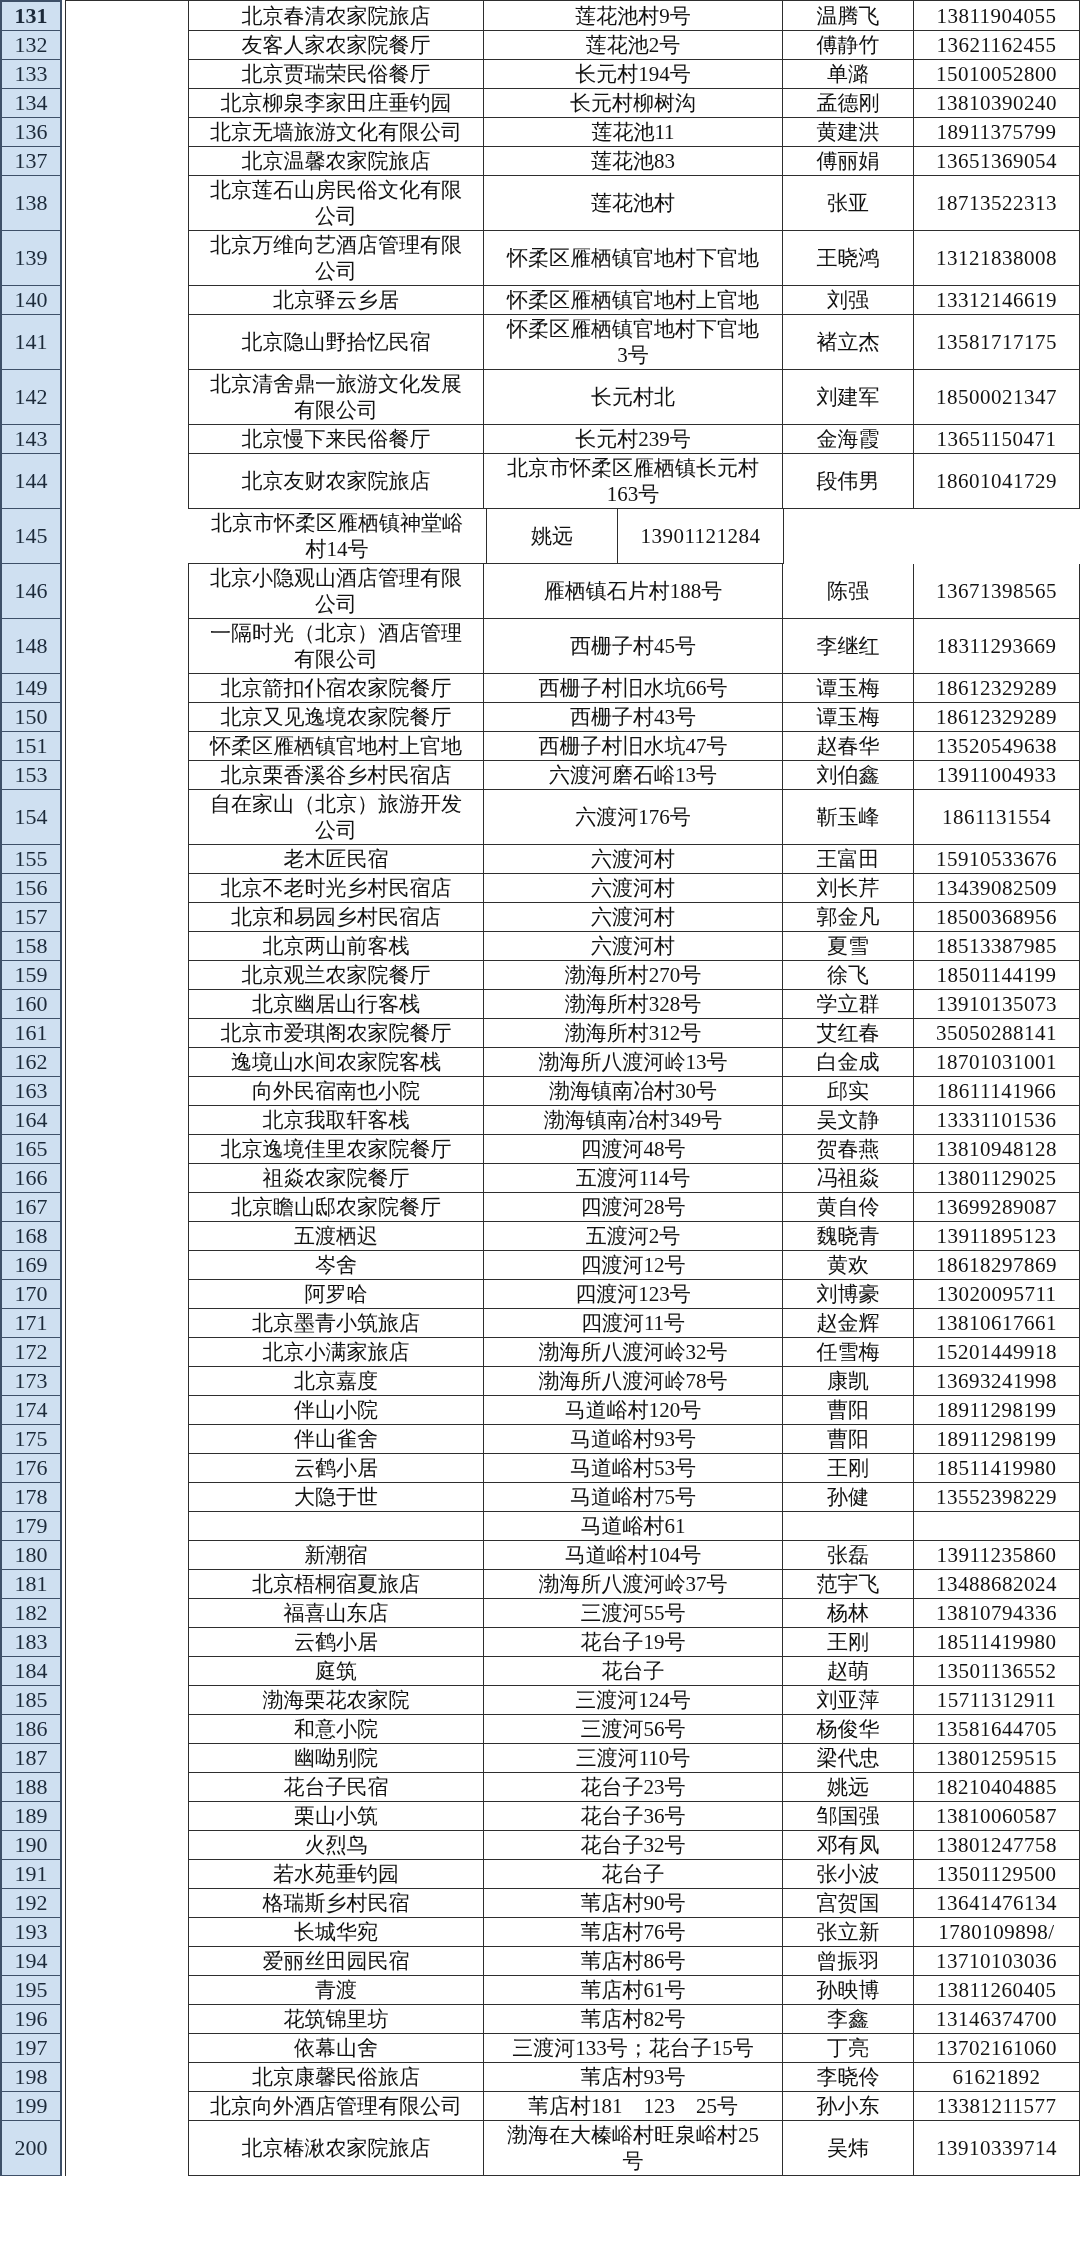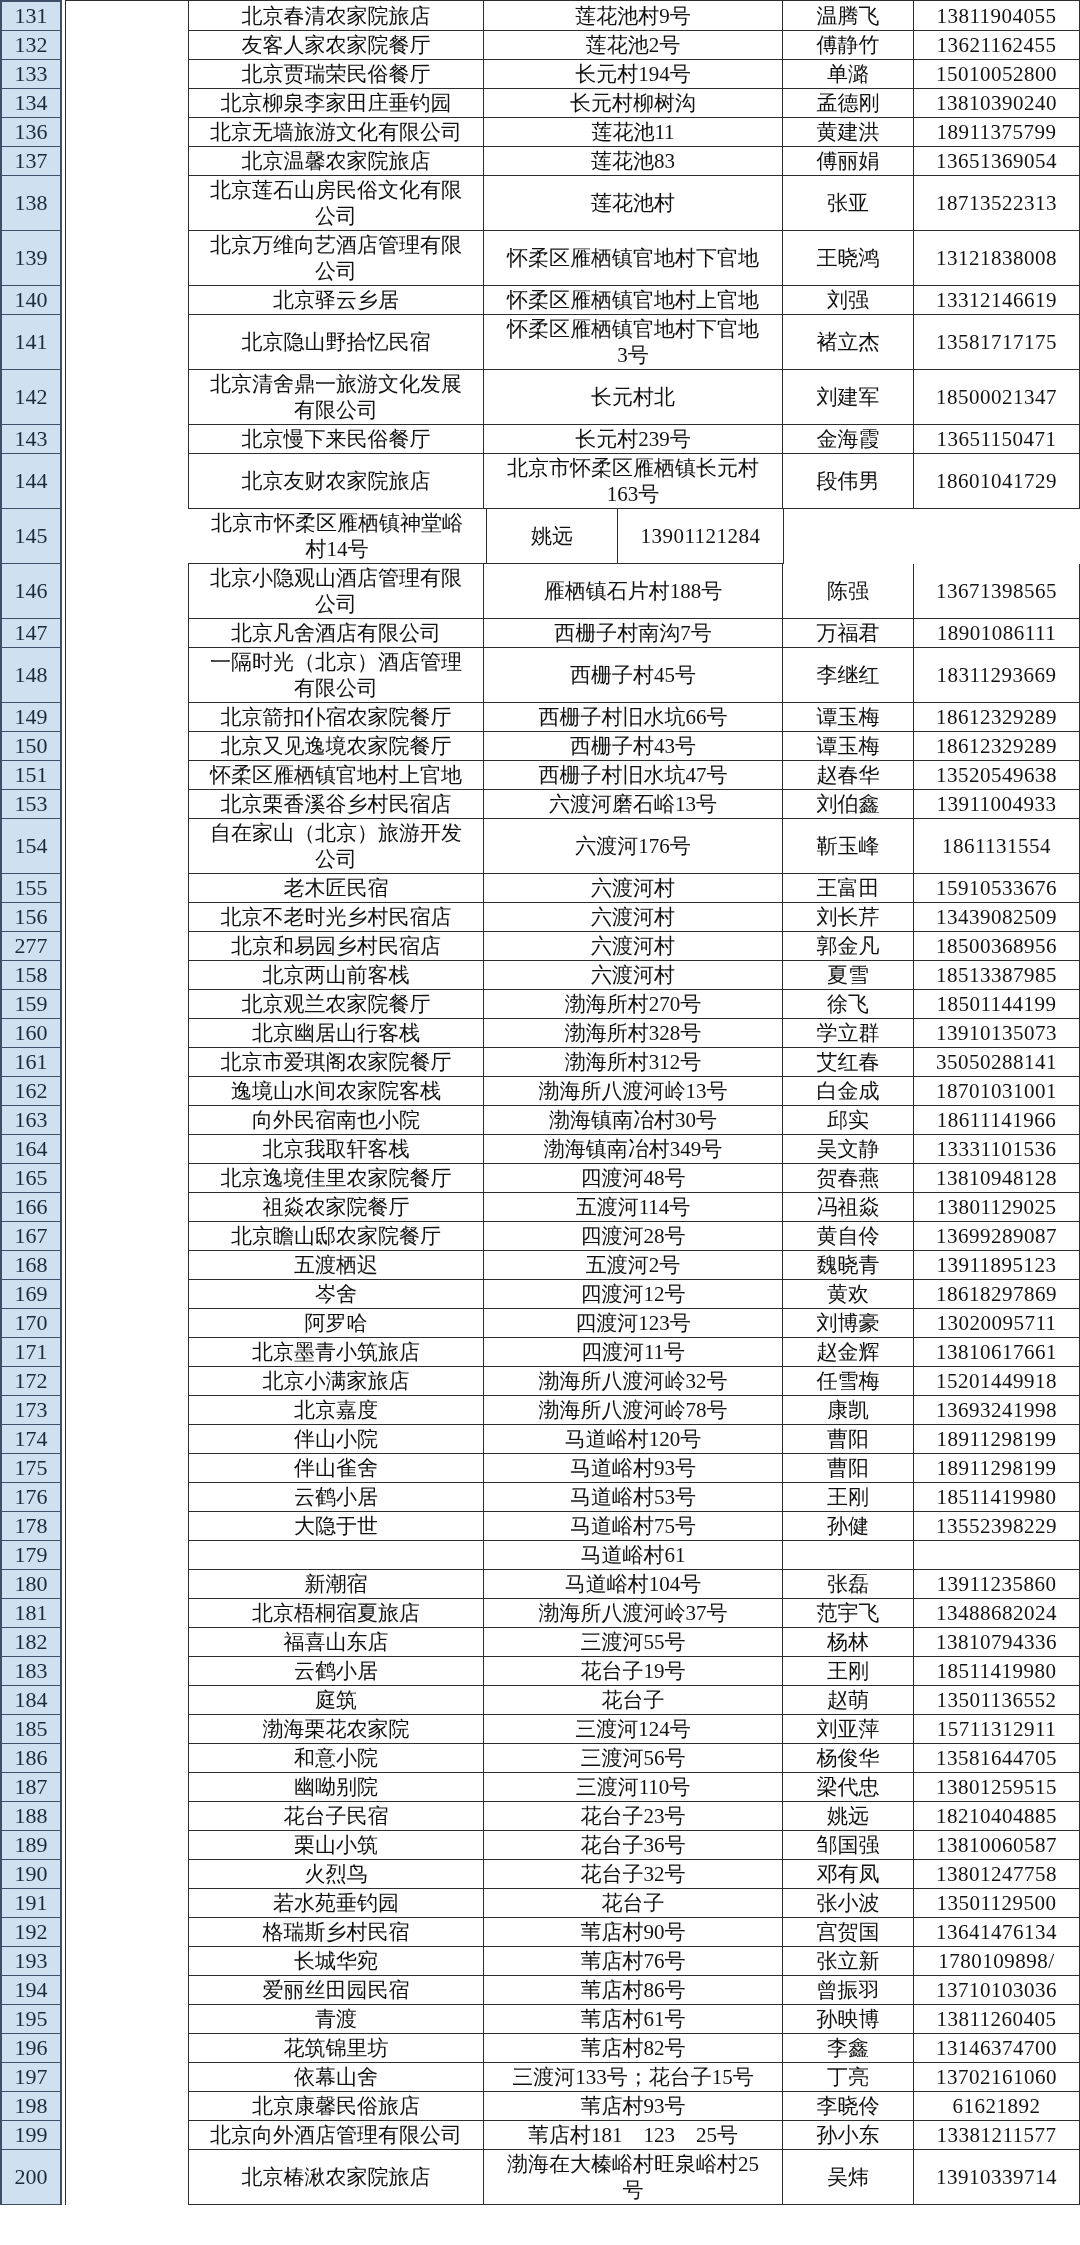--- a/index.html
+++ b/index.html
@@ -42,21 +42,21 @@
   .num {
     width: 62px;
     flex: none;
     background: var(--hdr-bg, #cfe0f1);
     color: var(--hdr-text, #1c2a3a);
     border-left: 2px solid var(--hdr-border, #3e5068);
     border-right: 2px solid var(--hdr-border, #3e5068);
     border-bottom: 1px solid var(--hdr-border, #3e5068);
     font-size: 22px;
   }
-  .row:first-child .num { border-top: 2px solid var(--hdr-border, #3e5068); }
+  .row:first-child .num { border-top: 2px solid var(--hdr-border, #3e5068); font-weight: bold; }
   
   .spacer {
     width: 123px;
     flex: none;
     margin-left: 3px;
     border-left: 1px solid var(--grid, #2e2e2e);
   }
   .row:first-child .spacer { border-top: 1px solid var(--grid, #2e2e2e); }
   .name {
     width: 296px;
@@ -229,28 +229,20 @@
   <div class="row">
     <div class="cell num">146</div>
     <div class="cell spacer"></div>
     <div class="cell name">北京小隐观山酒店管理有限
 公司</div>
     <div class="cell addr">雁栖镇石片村188号</div>
     <div class="cell contact">陈强</div>
     <div class="cell phone">13671398565</div>
   </div>
 
-  <div class="row">
-    <div class="cell num">147</div>
-    <div class="cell spacer"></div>
-    <div class="cell name">北京凡舍酒店有限公司</div>
-    <div class="cell addr">西栅子村南沟7号</div>
-    <div class="cell contact">万福君</div>
-    <div class="cell phone">18901086111</div>
-  </div>
 
   <div class="row">
     <div class="cell num">148</div>
     <div class="cell spacer"></div>
     <div class="cell name">一隔时光（北京）酒店管理
 有限公司</div>
     <div class="cell addr">西栅子村45号</div>
     <div class="cell contact">李继红</div>
     <div class="cell phone">18311293669</div>
   </div>
@@ -314,21 +306,21 @@
   <div class="row">
     <div class="cell num">156</div>
     <div class="cell spacer"></div>
     <div class="cell name">北京不老时光乡村民宿店</div>
     <div class="cell addr">六渡河村</div>
     <div class="cell contact">刘长芹</div>
     <div class="cell phone">13439082509</div>
   </div>
 
   <div class="row">
-    <div class="cell num">277</div>
+    <div class="cell num">157</div>
     <div class="cell spacer"></div>
     <div class="cell name">北京和易园乡村民宿店</div>
     <div class="cell addr">六渡河村</div>
     <div class="cell contact">郭金凡</div>
     <div class="cell phone">18500368956</div>
   </div>
 
   <div class="row">
     <div class="cell num">158</div>
     <div class="cell spacer"></div>

